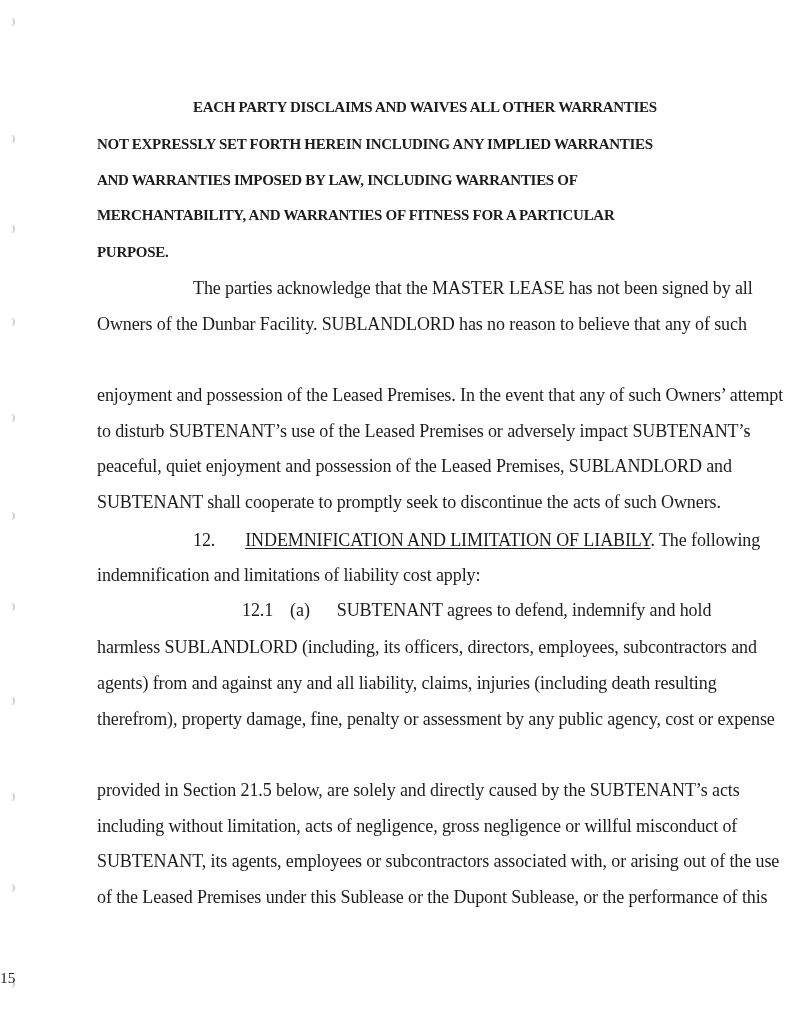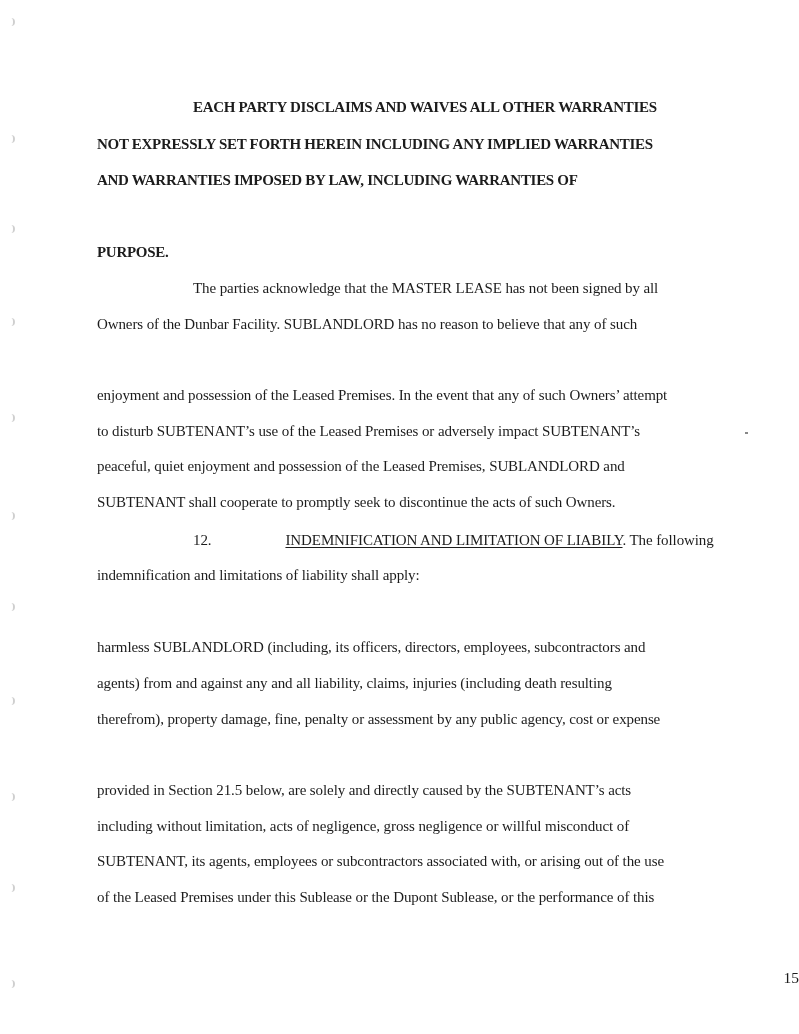--- a/index.html
+++ b/index.html
@@ -3,30 +3,30 @@
   <meta charset="utf-8">
   <style>
     html, body { margin: 0; padding: 0; background: #ffffff; }
     body { width: 799px; height: 1034px; position: relative; overflow: hidden; }
     .page {
       position: absolute; left: 0; top: 0; width: 799px; height: 729px; background: #fff;
       font-family: "Liberation Serif", "DejaVu Serif", serif; color: #1c1c1c;
     }
     .line {
       position: absolute; left: 97px; white-space: nowrap;
-      font-size: 15px; line-height: 20px; letter-spacing: -0.1px;
+      font-size: 18px; line-height: 20px; letter-spacing: -0.1px;
     }
     .bold { font-weight: bold; font-size: 15px; letter-spacing: -0.3px; }
-    .u { text-decoration: underline; text-underline-offset: 2px; margin-left: 44px; }
+    .u { text-decoration: underline; text-underline-offset: 2px; }
     .mark {
       position: absolute; left: 9px; width: 4px; height: 8px;
       border-right: 2px solid #c4c4c4; border-radius: 0 6px 6px 0; opacity: 0.8;
     }
     .rmark { position: absolute; left: 745px; top: 432px; width: 3px; height: 2px; background: #888; }
-    .pagenum { position: absolute; left: 0; width: 799px; top: 969px; text-align: right; font-size: 15.5px; }
+    .pagenum { position: absolute; left: 0; width: 799px; top: 969px; text-align: left; font-size: 15.5px; }
   </style>
 </head>
 <body>
 
 <div class="page">
 
   <div class="mark" style="top:18px"></div>
   <div class="mark" style="top:135px"></div>
   <div class="mark" style="top:225px"></div>
   <div class="mark" style="top:318px"></div>
@@ -35,34 +35,38 @@
   <div class="mark" style="top:603px"></div>
   <div class="mark" style="top:697px"></div>
   <div class="mark" style="top:793px"></div>
   <div class="mark" style="top:884px"></div>
   <div class="mark" style="top:980px"></div>
   <div class="rmark"></div>
 
   <div class="line bold" style="left:193px; top:97px">EACH PARTY DISCLAIMS AND WAIVES ALL OTHER WARRANTIES</div>
   <div class="line bold" style="top:134px">NOT EXPRESSLY SET FORTH HEREIN INCLUDING ANY IMPLIED WARRANTIES</div>
   <div class="line bold" style="top:170px">AND WARRANTIES IMPOSED BY LAW, INCLUDING WARRANTIES OF</div>
+  <div class="line bold" style="top:205px">MERCHANTABILITY, AND WARRANTIES OF FITNESS FOR A PARTICULAR</div>
   <div class="line bold" style="top:242px">PURPOSE.</div>
 
   <div class="line" style="left:193px; top:278px">The parties acknowledge that the MASTER LEASE has not been signed by all</div>
   <div class="line" style="top:314px">Owners of the Dunbar Facility.  SUBLANDLORD has no reason to believe that any of such</div>
   <div class="line" style="top:385px">enjoyment and possession of the Leased Premises.  In the event that any of such Owners’ attempt</div>
   <div class="line" style="top:421px">to disturb SUBTENANT’s use of the Leased Premises or adversely impact SUBTENANT’s</div>
   <div class="line" style="top:456px">peaceful, quiet enjoyment and possession of the Leased Premises, SUBLANDLORD and</div>
   <div class="line" style="top:492px">SUBTENANT shall cooperate to promptly seek to discontinue the acts of such Owners.</div>
 
   <div class="line" style="left:193px; top:530px">
     <span>12.</span><span style="display:inline-block;width:30px"></span><span class="u">INDEMNIFICATION AND LIMITATION OF LIABILY</span><span>.  The following</span>
   </div>
-  <div class="line" style="top:565px">indemnification and limitations of liability shall apply:</div>
+  <div class="line" style="top:565px">indemnification and limitations of liability cost apply:</div>
 
+  <div class="line" style="left:242px; top:600px">
+    <span>12.1</span><span style="display:inline-block;width:17px"></span><span>(a)</span><span style="display:inline-block;width:27px"></span><span>SUBTENANT agrees to defend, indemnify and hold</span>
+  </div>
   <div class="line" style="top:637px">harmless SUBLANDLORD (including, its officers, directors, employees, subcontractors and</div>
   <div class="line" style="top:673px">agents) from and against any and all liability, claims, injuries (including death resulting</div>
   <div class="line" style="top:709px">therefrom), property damage, fine, penalty or assessment by any public agency, cost or expense</div>
   <div class="line" style="top:780px">provided in Section 21.5 below, are solely and directly caused by the SUBTENANT’s acts</div>
   <div class="line" style="top:816px">including without limitation, acts of negligence, gross negligence or willful misconduct of</div>
   <div class="line" style="top:851px">SUBTENANT, its agents, employees or subcontractors associated with, or arising out of the use</div>
   <div class="line" style="top:887px">of the Leased Premises under this Sublease or the Dupont Sublease, or the performance of this</div>
 
   <div class="pagenum">15</div>
 </div>

